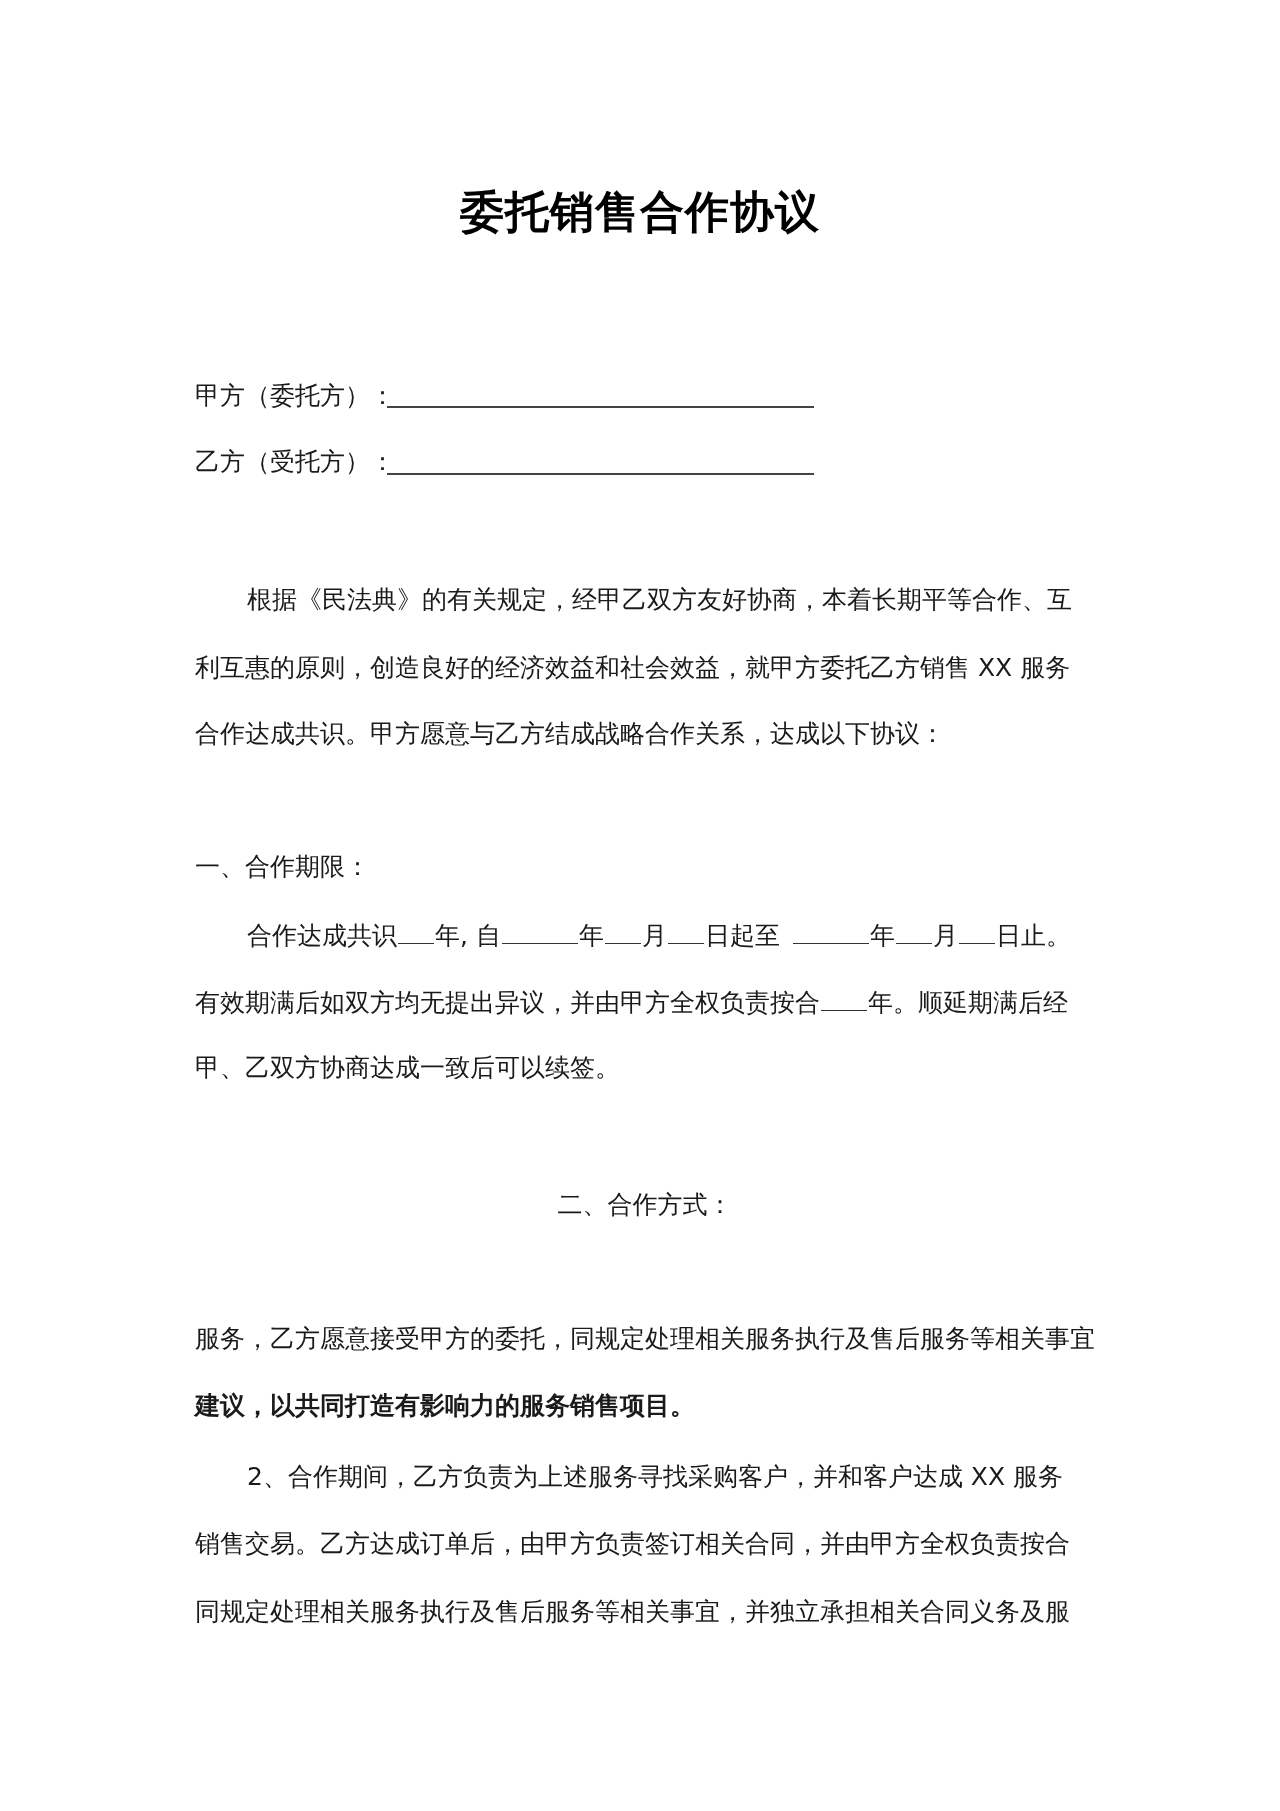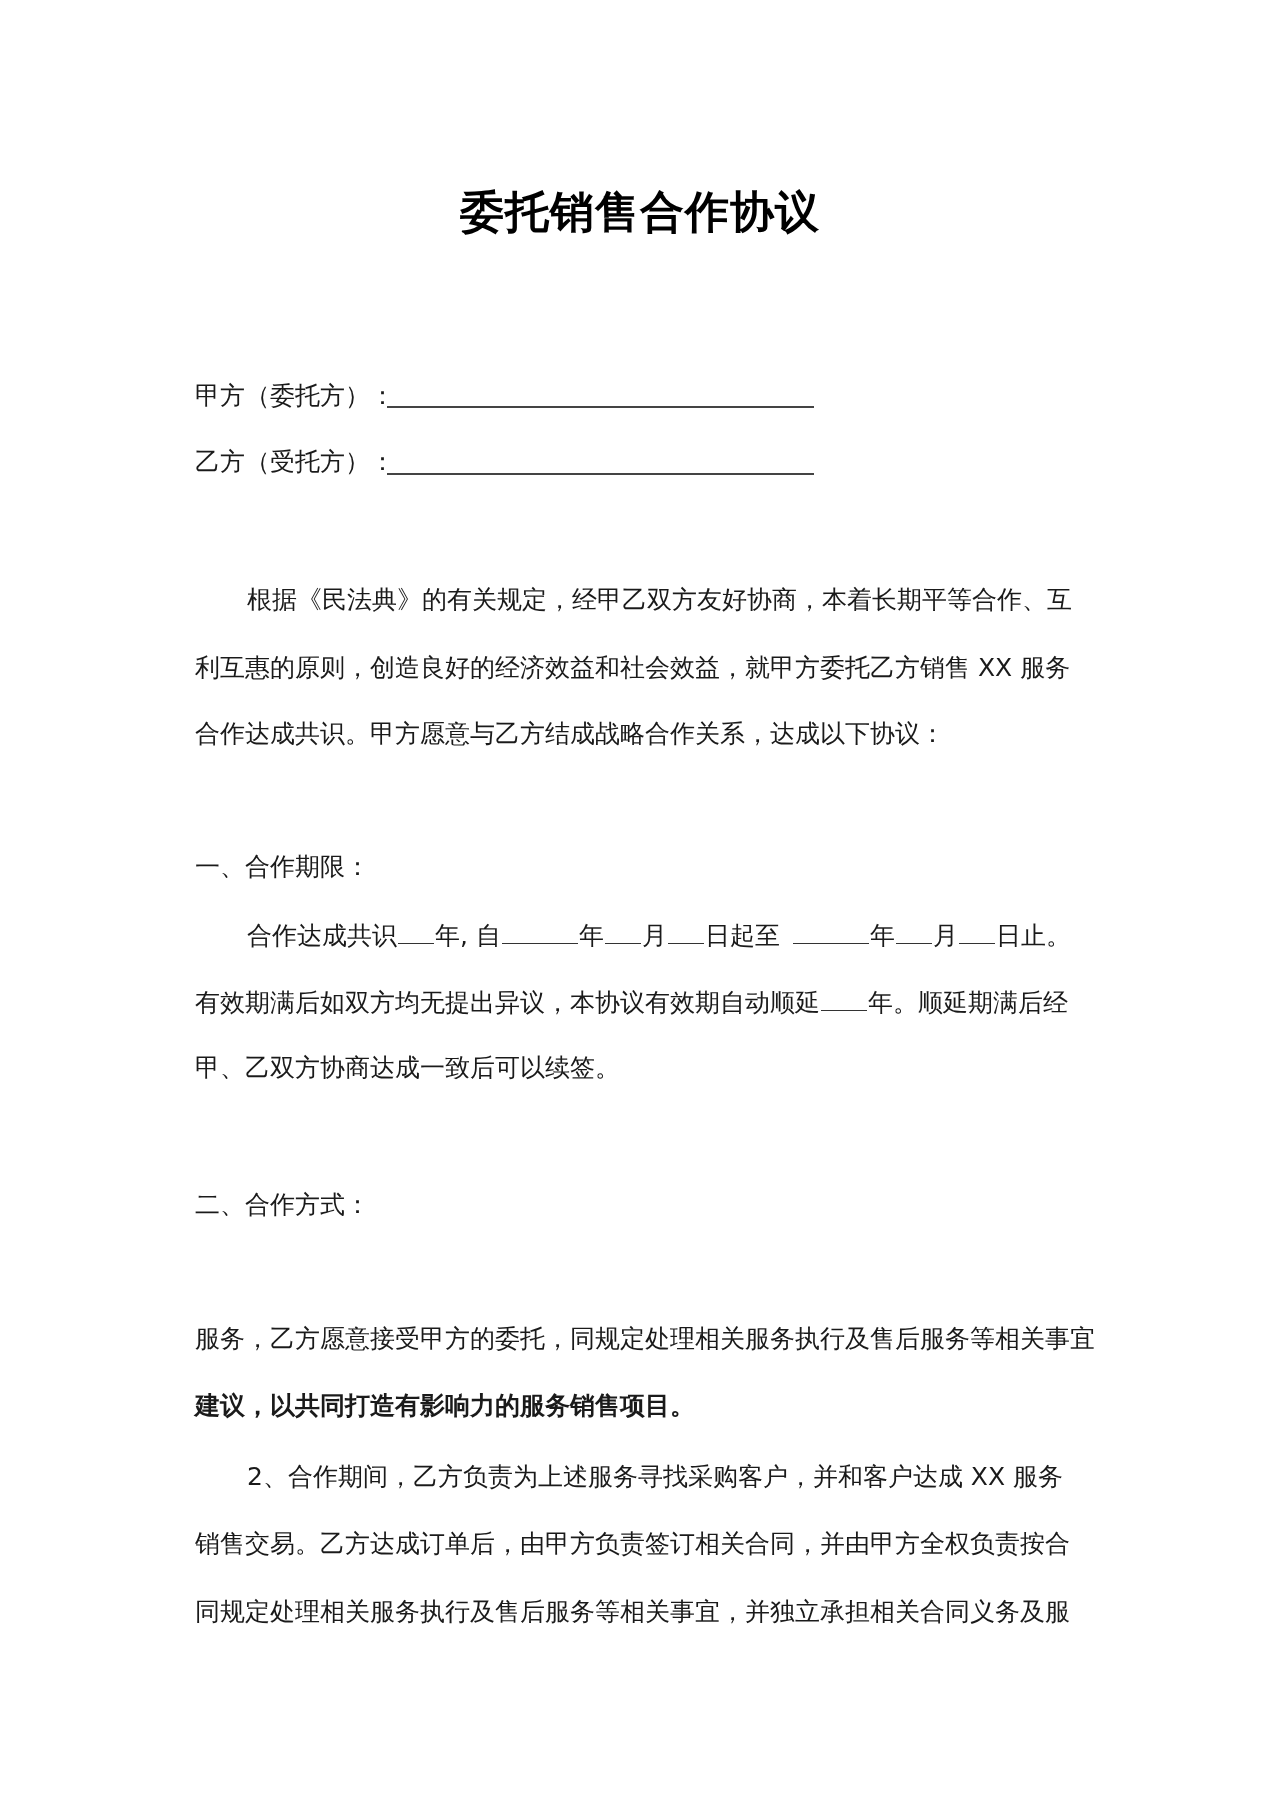--- a/index.html
+++ b/index.html
@@ -98,25 +98,25 @@
   <div class="line" style="top:651px;">利互惠的原则，创造良好的经济效益和社会效益，就甲方委托乙方销售 XX 服务</div>
   <div class="line" style="top:717px;">合作达成共识。甲方愿意与乙方结成战略合作关系，达成以下协议：</div>
 
   <div class="line" style="top:850px;">一、合作期限：</div>
 
   <div class="line indent" style="top:919px;">
     <span>合作达成共识</span><span class="blank b3"></span><span>年, 自</span><span class="blank b6"></span><span>年</span><span class="blank b3"></span><span>月</span><span class="blank b3"></span><span>日起至</span><span class="gap"></span><span class="blank b6"></span><span>年</span><span class="blank b3"></span><span>月</span><span class="blank b3"></span><span>日止。</span>
   </div>
 
   <div class="line" style="top:986px;">
-    <span>有效期满后如双方均无提出异议，本协议有效期自动顺延</span><span class="blank b4"></span><span>年。顺延期满后经</span>
+    <span>有效期满后如双方均无提出异议，并由甲方全权负责按合</span><span class="blank b4"></span><span>年。顺延期满后经</span>
   </div>
   <div class="line" style="top:1051px;">甲、乙双方协商达成一致后可以续签。</div>
 
-  <div class="line" style="top:1188px;">二、合作方式：</div>
+  <div class="line" style="top:1188px;text-align:center;">二、合作方式：</div>
 
   <div class="line" style="top:1322px;">服务，乙方愿意接受甲方的委托，同规定处理相关服务执行及售后服务等相关事宜</div>
   <div class="line" style="top:1389px;font-weight:bold;">建议，以共同打造有影响力的服务销售项目。</div>
 
   <div class="line indent" style="top:1460px;">2、合作期间，乙方负责为上述服务寻找采购客户，并和客户达成 XX 服务</div>
   <div class="line" style="top:1527px;">销售交易。乙方达成订单后，由甲方负责签订相关合同，并由甲方全权负责按合</div>
   <div class="line" style="top:1595px;">同规定处理相关服务执行及售后服务等相关事宜，并独立承担相关合同义务及服</div>
 
 </div>
 

